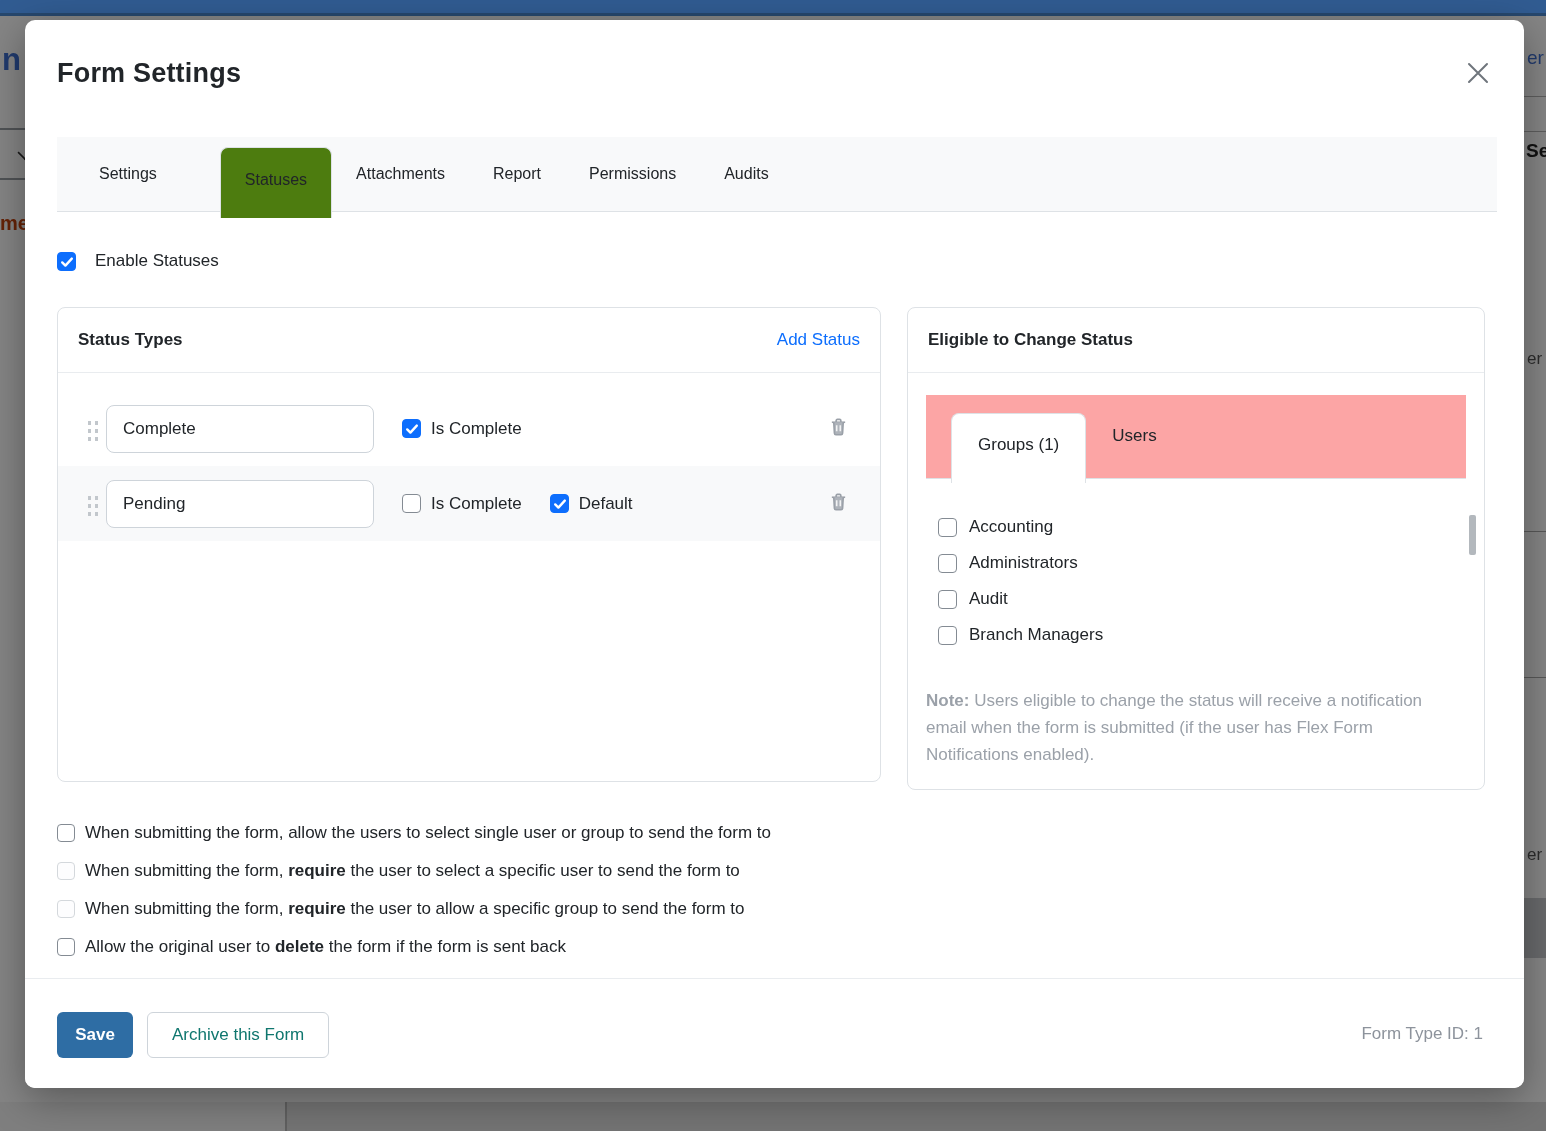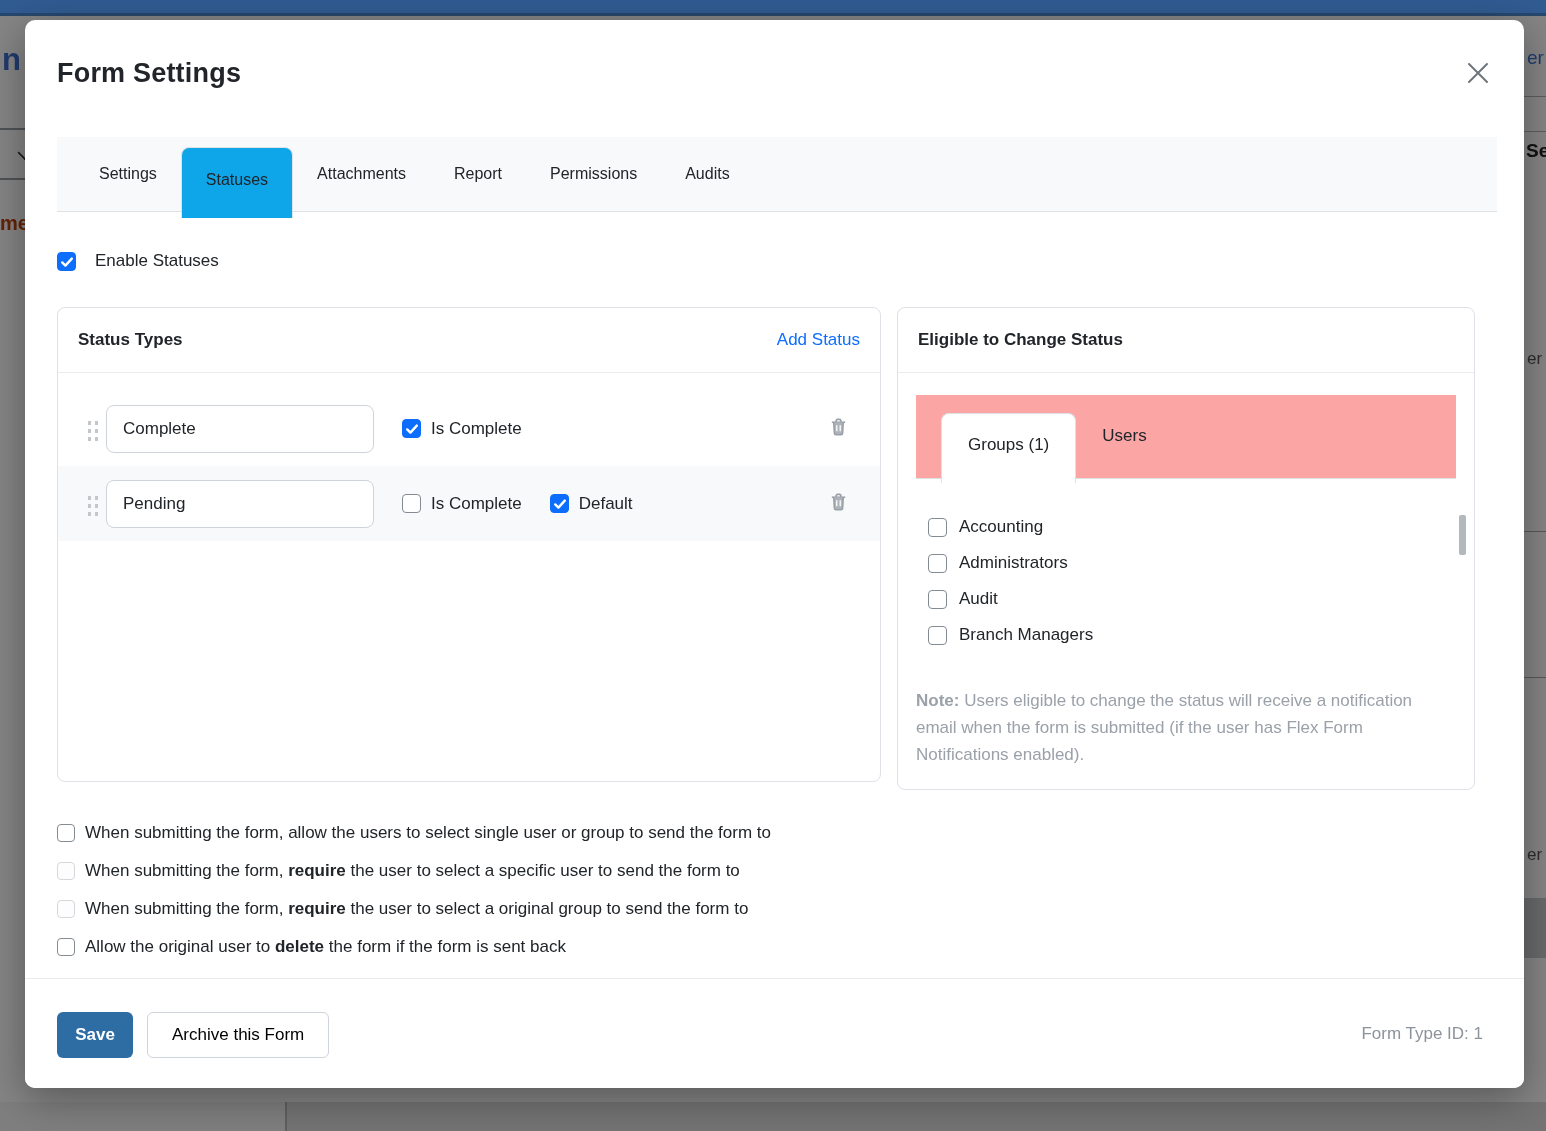--- a/index.html
+++ b/index.html
@@ -41,35 +41,35 @@
   .modal { position: absolute; left: 25px; top: 20px; width: 1499px; height: 1068px;
     background: #fff; border-radius: 10px; box-shadow: 0 10px 40px rgba(0,0,0,.35); z-index: 3; }
   .m-title { left: 32px; top: 38px; font-size: 27px; font-weight: 700; letter-spacing: .2px; }
   .m-close { right: 32px; top: 40px; width: 28px; height: 28px; cursor: pointer;
     background: none; border: 0; padding: 0; }
 
   
   .m-tabs { left: 32px; right: 27px; top: 117px; height: 75px; background: #f8f9fa;
     border-bottom: 1px solid #dee2e6; display: flex; align-items: flex-end; padding-left: 18px; }
   .m-tab { padding: 0 24px; height: 75px; line-height: 75px; font-size: 16px; cursor: pointer; }
-  .m-tab.active { background: #0ea5e9; border: 1px solid #dee2e6; border-bottom: 0;
-    border-radius: 8px 8px 0 0; height: 71px; line-height: 64px; margin-bottom: -7px; position: relative; z-index: 2; }
+  .m-tab.active { background: #4d7c0f; border: 1px solid #dee2e6; border-bottom: 0;
+    border-radius: 8px 8px 0 0; height: 71px; line-height: 64px; margin-bottom: -7px; position: relative; z-index: 2; margin-left: 39px; }
 
   
   .cb { width: 19px; height: 19px; border: 1px solid #848b93; border-radius: 4px;
     background: #fff; display: inline-block; flex: 0 0 auto; position: relative; cursor: pointer; }
   .cb svg { display: none; position: absolute; left: 1px; top: 1px; }
   .cb.checked { background: #0d6efd; border-color: #0d6efd; }
   .cb.checked svg { display: block; }
   .cb.disabled { border-color: #d4d8dc; background: #fdfdfe; }
 
   .m-enable { left: 32px; top: 231px; display: flex; align-items: center; gap: 19px; }
 
   
-  .m-panels { left: 32px; top: 287px; display: flex; gap: 16px; align-items: flex-start; }
+  .m-panels { left: 32px; top: 287px; display: flex; gap: 26px; align-items: flex-start; }
   .panel { border: 1px solid #dee2e6; border-radius: 8px; background: #fff; }
   .panel-hd { height: 65px; display: flex; align-items: center; justify-content: space-between;
     padding: 0 20px; border-bottom: 1px solid #e9ecef; }
   .panel-hd .hd-title { font-size: 17px; font-weight: 600; }
   .link { color: #0d6efd; cursor: pointer; text-decoration: none; font-size: 17px; }
 
   .p-status { width: 824px; height: 475px; }
   .p-status .body { padding: 18px 0 0 0; }
   .s-row { height: 75px; display: flex; align-items: center; padding: 0 16px; }
   .s-row.striped { background: #f8f9fa; }
@@ -101,21 +101,21 @@
   .o-row .cb { width: 18px; height: 18px; }
   .o-label b { font-weight: 700; }
 
   
   .m-footer { left: 0; right: 0; bottom: 0; height: 110px; border-top: 1px solid #e9ecef;
     border-radius: 0 0 10px 10px; background: #fff; }
   .btn-save { position: absolute; left: 32px; top: 33px; width: 76px; height: 46px;
     background: #2e6da4; color: #fff; border: 0; border-radius: 6px; font-size: 17px;
     font-weight: 600; font-family: inherit; cursor: pointer; }
   .btn-archive { position: absolute; left: 122px; top: 33px; height: 46px; padding: 0 24px;
-    background: #fff; color: #000000; border: 1px solid #ced4da; border-radius: 6px;
+    background: #fff; color: #0f766e; border: 1px solid #ced4da; border-radius: 6px;
     font-size: 17px; font-family: inherit; cursor: pointer; }
   .form-type-id { position: absolute; right: 41px; top: 45px; color: #8d939c; font-size: 17px; }
 </style>
 </head>
 <body>
 
 <div class="page-bg">
   <div class="abs bg-frag-n">n</div>
   <div class="abs bg-select">
     <span class="chev"></span>
@@ -261,21 +261,21 @@
     <div class="o-row">
       <span class="cb"></span>
       <span class="o-label"><span>When submitting the form, allow the users to select single user or group to send the form to</span><b></b><span></span></span>
     </div>
     <div class="o-row">
       <span class="cb disabled"></span>
       <span class="o-label"><span>When submitting the form, </span><b>require</b><span> the user to select a specific user to send the form to</span></span>
     </div>
     <div class="o-row">
       <span class="cb disabled"></span>
-      <span class="o-label"><span>When submitting the form, </span><b>require</b><span> the user to select a original group to send the form to</span></span>
+      <span class="o-label"><span>When submitting the form, </span><b>require</b><span> the user to allow a specific group to send the form to</span></span>
     </div>
     <div class="o-row">
       <span class="cb"></span>
       <span class="o-label"><span>Allow the original user to </span><b>delete</b><span> the form if the form is sent back</span></span>
     </div>
   </div>
 
   <div class="abs m-footer">
     <button class="btn-save">Save</button>
     <button class="btn-archive">Archive this Form</button>

